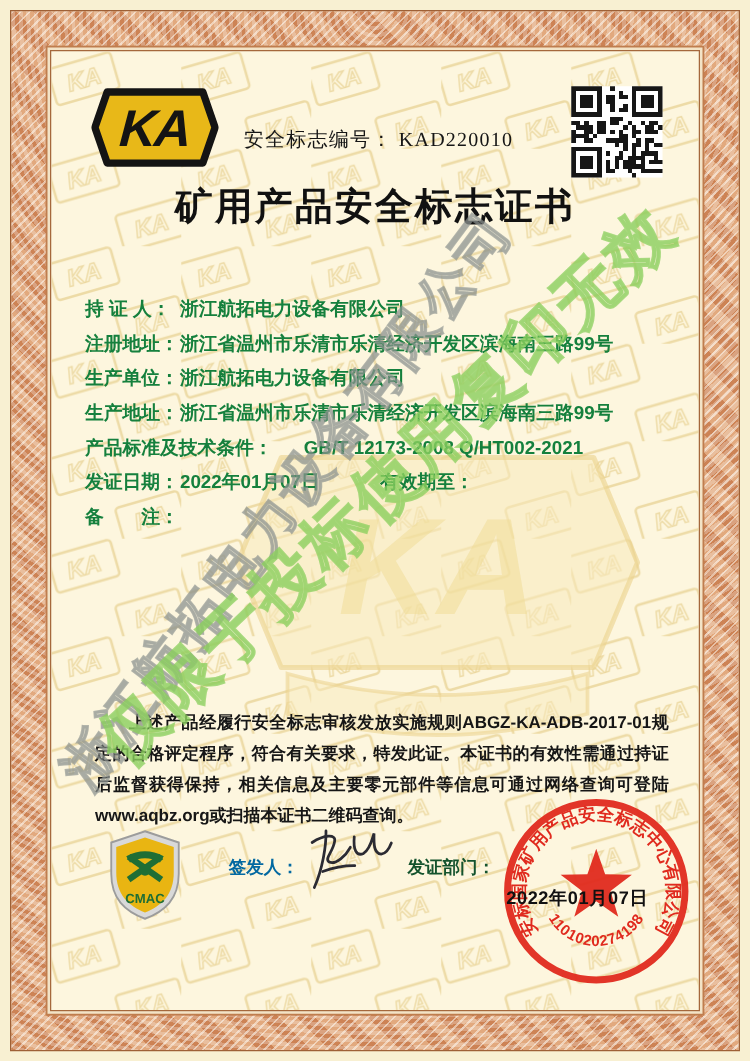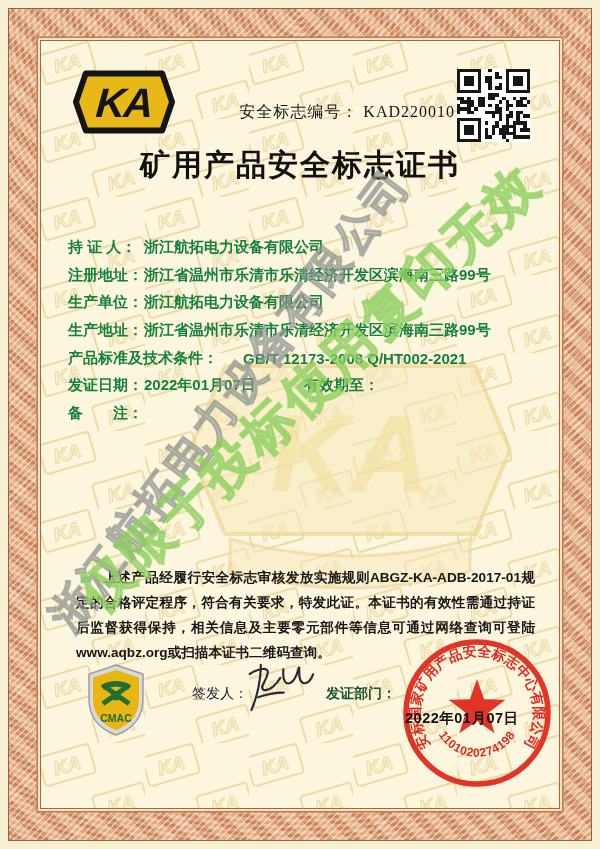--- a/index.html
+++ b/index.html
@@ -9,36 +9,36 @@
     background:
       repeating-radial-gradient(circle at 50% 0, rgba(255,255,255,.25) 0 3px, rgba(0,0,0,0) 3px 6px),
       repeating-linear-gradient(135deg, rgba(255,252,245,.5) 0 1.5px, rgba(0,0,0,0) 1.5px 5px),
       repeating-linear-gradient(45deg, #cd8355 0 10px, #e2a97e 10px 20px);}
   .inner{position:absolute;inset:40px;background:#fdf6de;border:1px solid #a5683c;
          box-shadow:0 0 0 2px #f3e3c6,0 0 0 3.5px #bf7d4e;}
   .bgpat{position:absolute;left:41px;top:41px;width:518px;height:767px;z-index:1;}
   .content{position:absolute;inset:45px;z-index:2;}
   .content > *{position:absolute;}
   .kalogo{left:28px;top:24px;width:102px;height:66px;}
-  .certnum{left:150px;top:57px;width:260px;text-align:right;
+  .certnum{left:150px;top:57px;width:260px;text-align:left;
            font-family:"Liberation Serif",serif;font-size:16px;color:#161616;letter-spacing:1px;}
   .qr{left:412px;top:24px;width:73px;height:73px;}
   .title{left:0;right:0;top:100px;margin:0;text-align:center;font-size:30px;font-weight:900;
          letter-spacing:2px;color:#111;}
   .rows{left:23px;right:6px;top:189px;}
   .row{display:flex;align-items:center;height:27.6px;font-size:15px;color:#15803d;white-space:nowrap;}
   .lab{flex:0 0 76px;font-weight:700;}
   .lab.wide{flex:0 0 auto;margin-right:25px;}
   .lab2{flex:0 0 82px;margin-left:0;}
   .val{font-weight:700;}
   .val.dateval{flex:0 0 160px;}
   .statement{left:23px;right:12px;top:512px;margin:8px;font-size:13.6px;font-weight:700;
              line-height:25px;text-align:justify;text-indent:2em;color:#161616;}
   .cmac{left:40px;top:618px;width:62px;height:74px;}
-  .signer{left:147px;top:640px;font-size:14px;font-weight:400;color:#0f172a;}
+  .signer{left:138px;top:640px;font-size:14px;font-weight:700;color:#0369a1;}
   .sig{left:190px;top:610px;width:88px;height:60px;}
   .dept{left:281px;top:640px;font-size:14px;font-weight:700;color:#14532d;}
   .wm{position:absolute;z-index:4;pointer-events:none;white-space:nowrap;font-weight:700;}
   .wmgray{left:230px;top:400px;font-size:44px;letter-spacing:3px;
           transform:translate(-50%,-50%) rotate(-53deg);
           color:rgba(140,146,143,.28);-webkit-text-stroke:1.3px rgba(140,146,143,.65);}
   .wmgreen{left:310px;top:388px;font-size:52px;letter-spacing:4px;
           transform:translate(-50%,-50%) rotate(-44deg);
           color:rgba(139,207,94,.25);-webkit-text-stroke:1.8px rgba(139,207,94,.75);}
   .sealwrap{position:absolute;left:399px;top:635px;width:156px;height:156px;z-index:6;}

